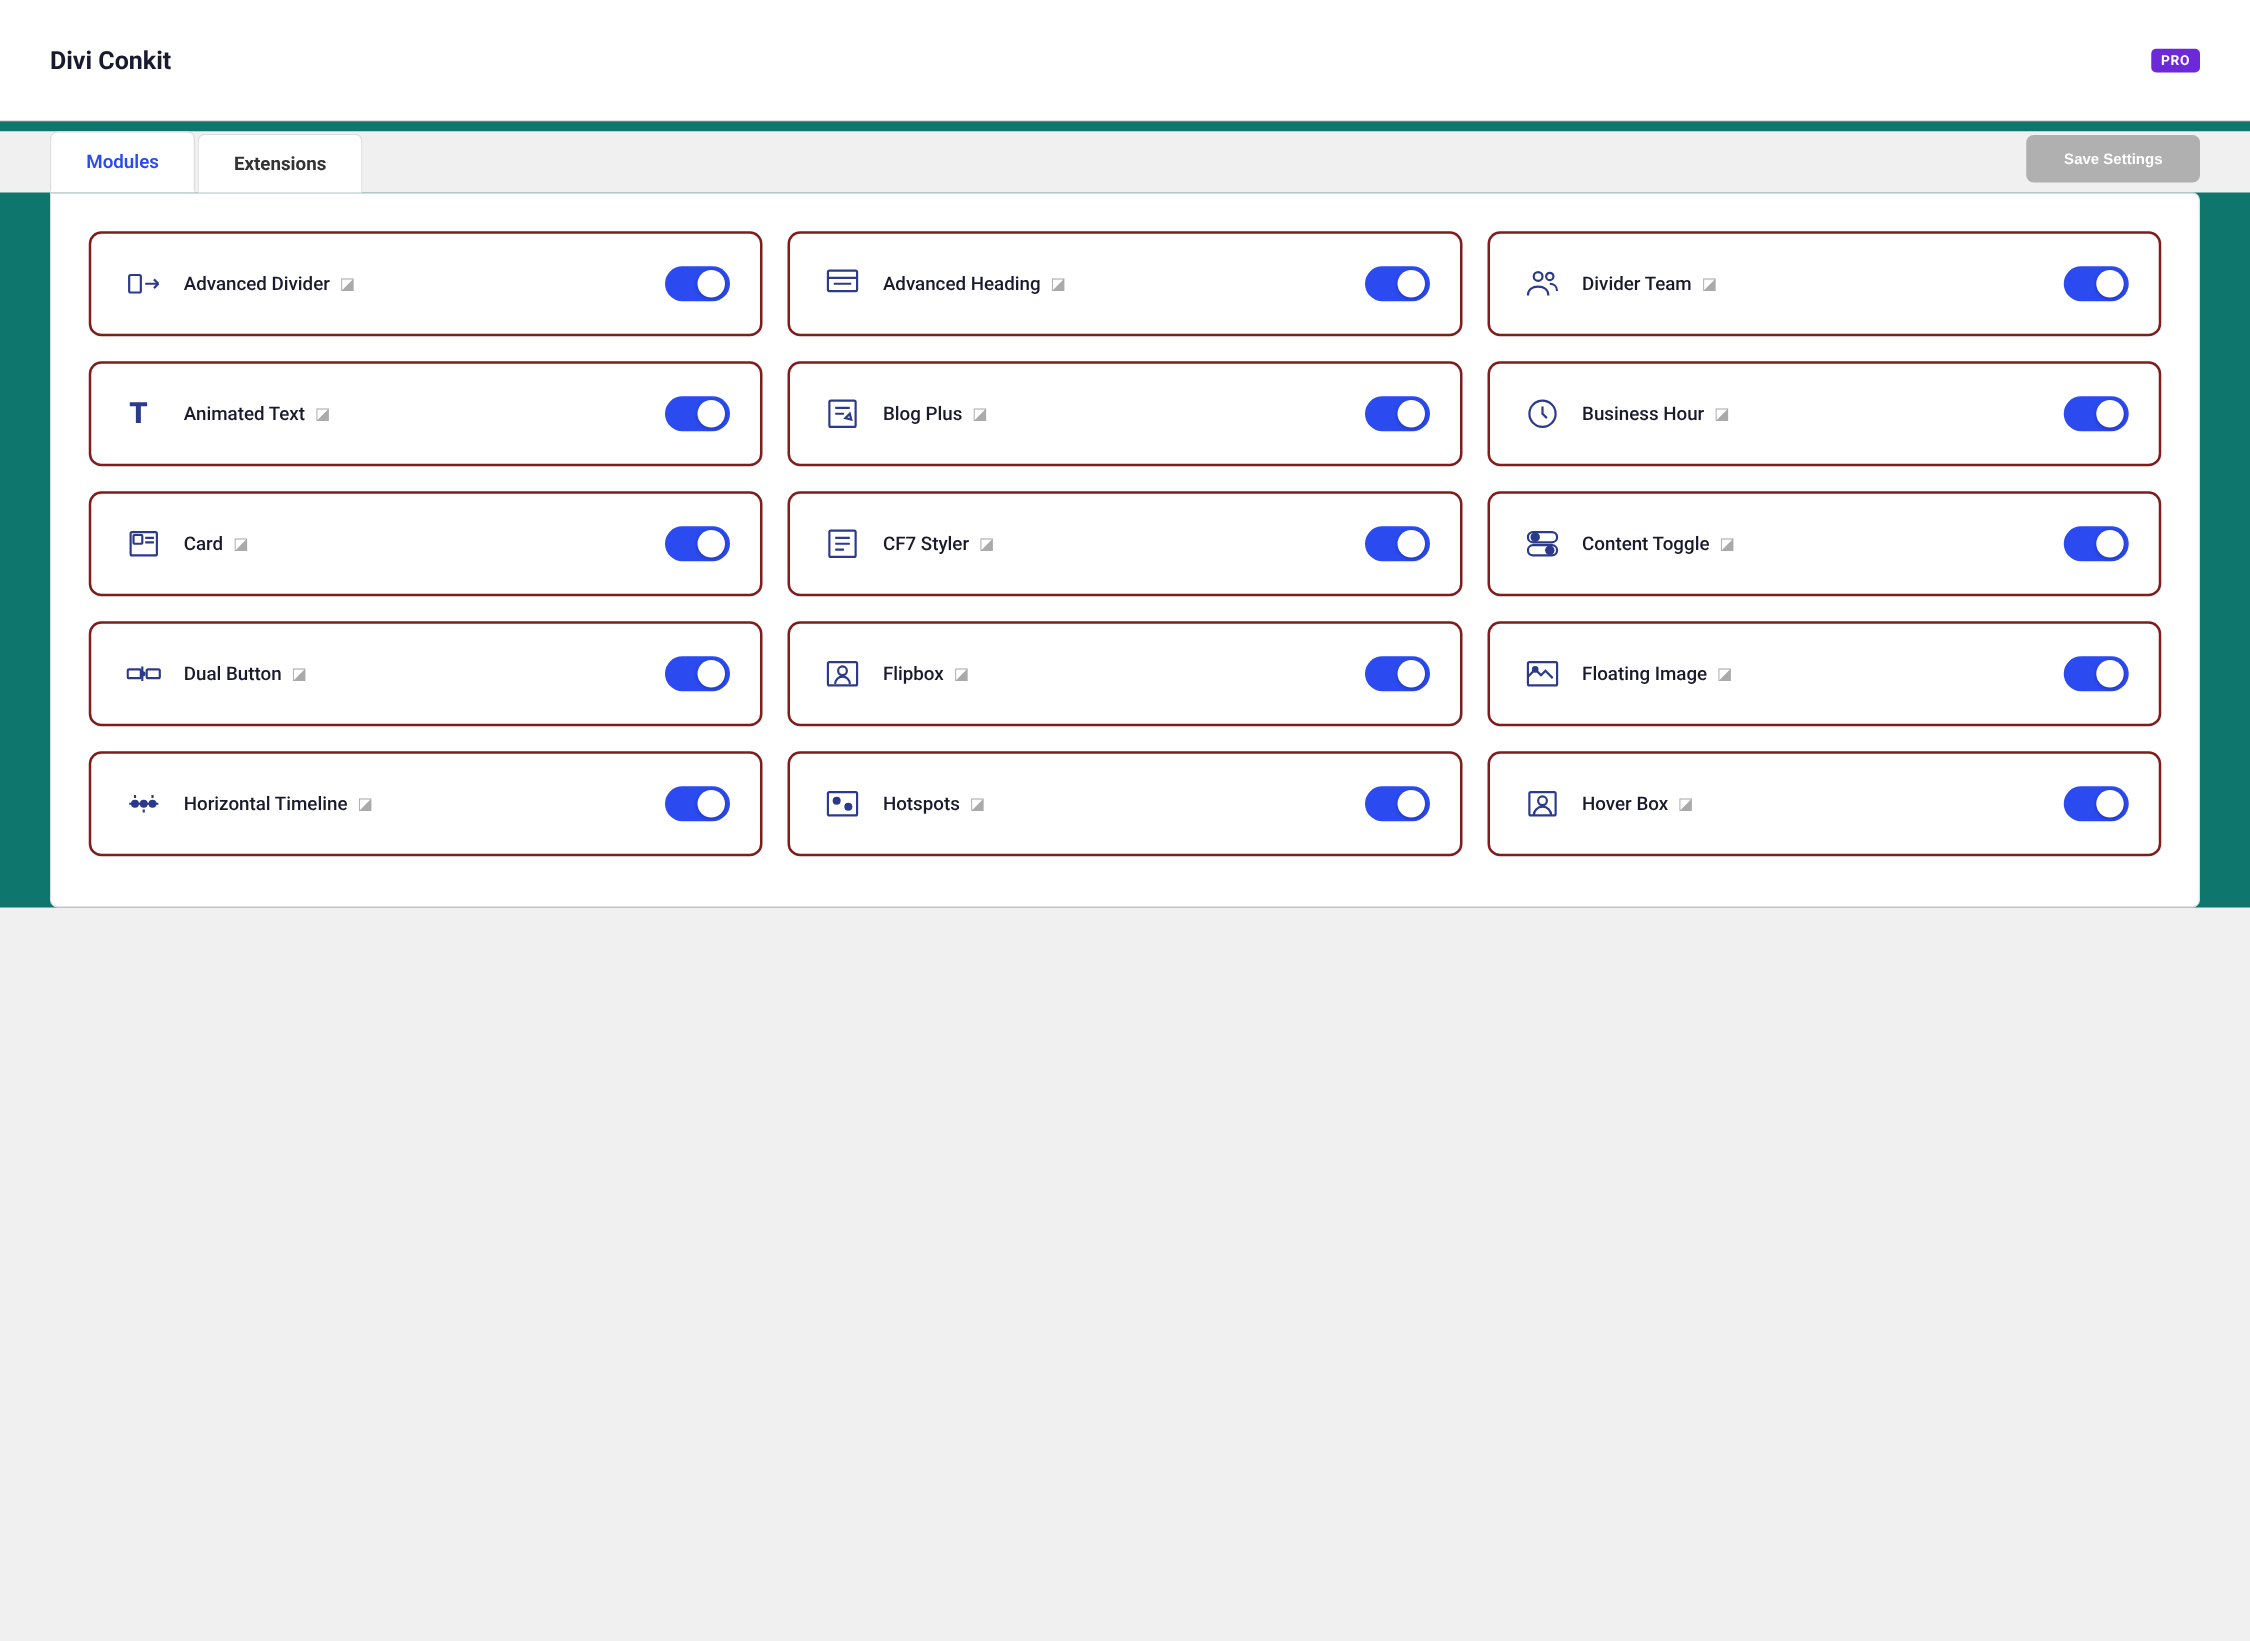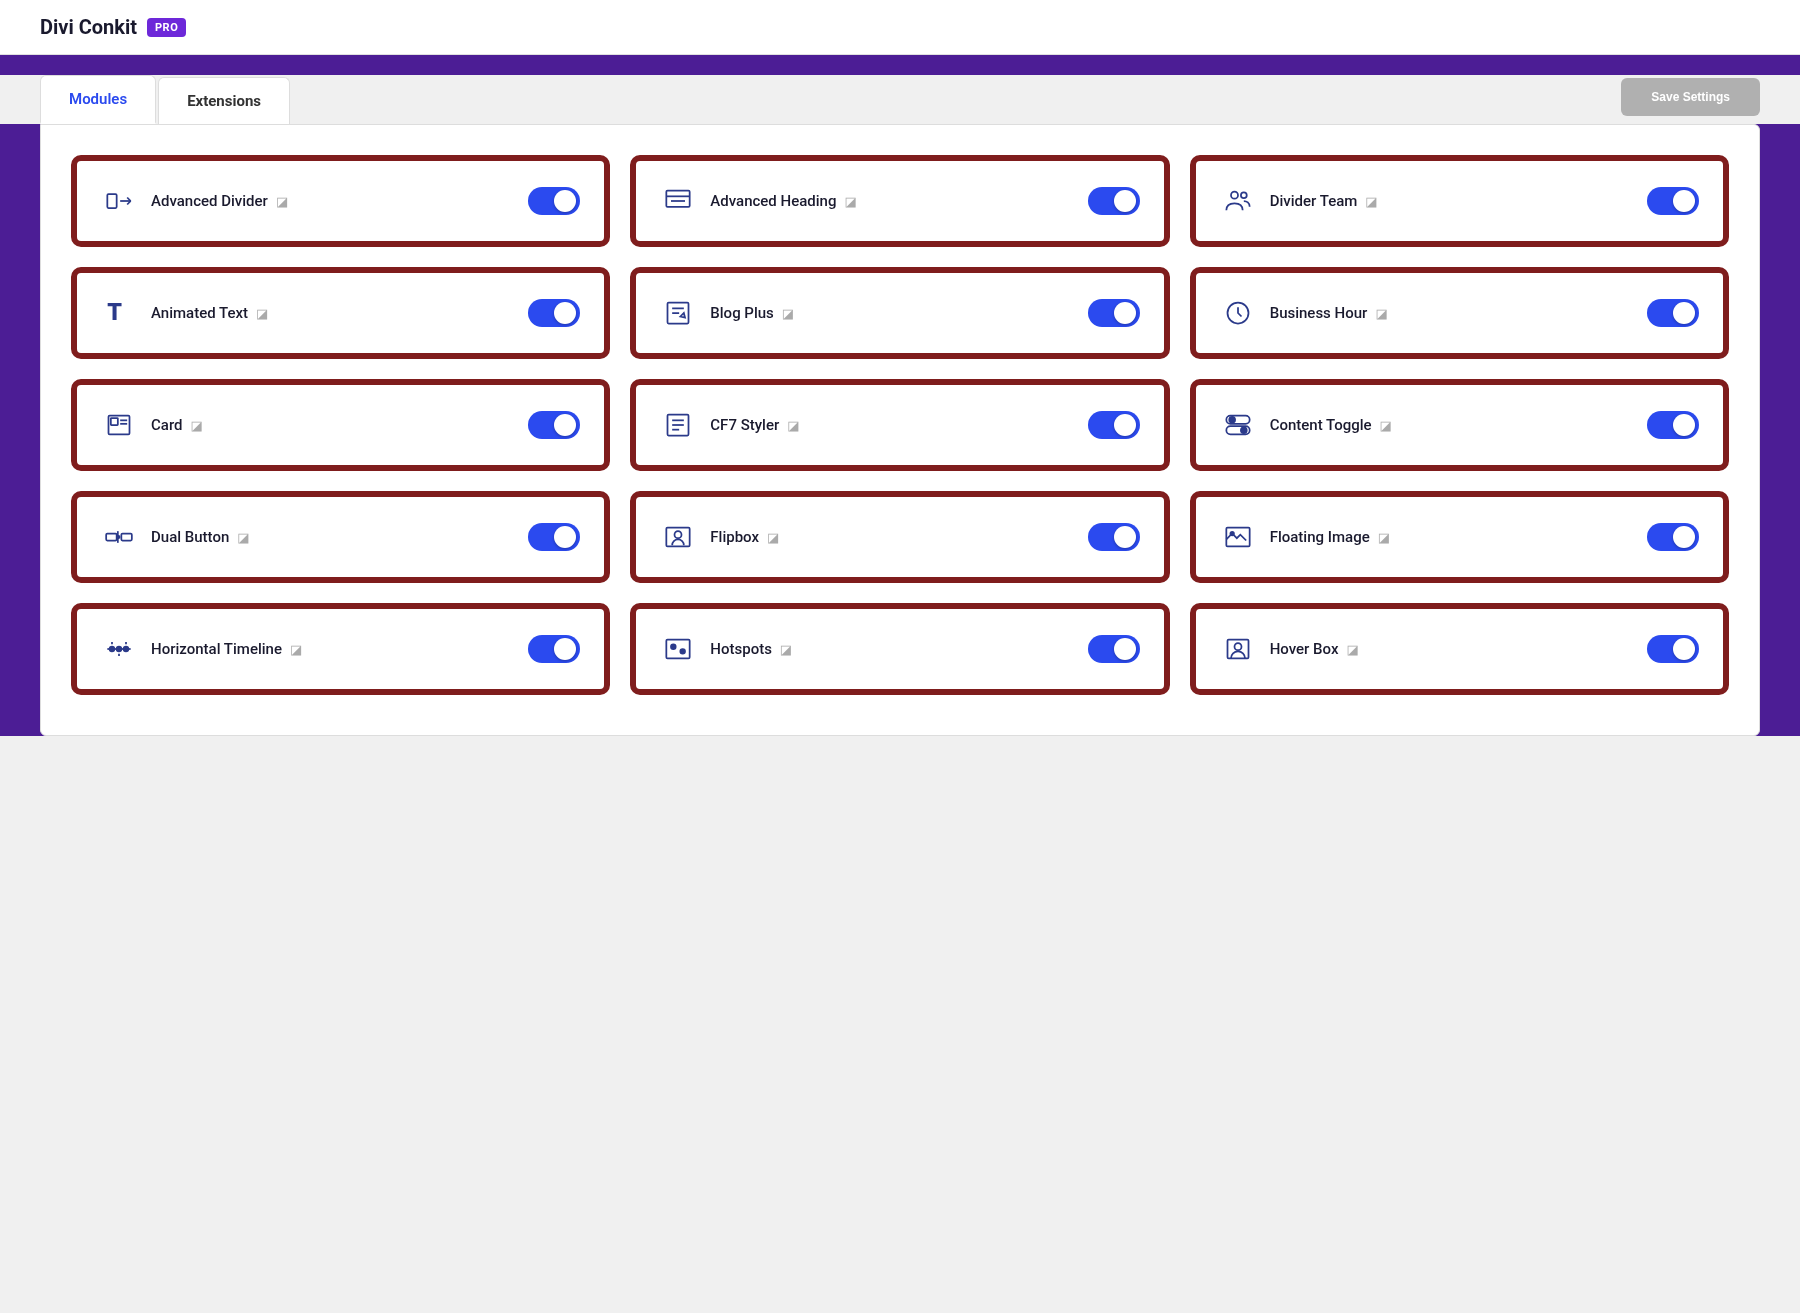--- a/index.html
+++ b/index.html
@@ -4,46 +4,47 @@
   <style>
     * { box-sizing: border-box; margin: 0; padding: 0; }
     body {
       font-family: -apple-system, BlinkMacSystemFont, 'Segoe UI', Roboto, sans-serif;
       background: #f0f0f0;
       min-height: 100vh;
     }
 
     .header {
       background: #fff;
-      padding: 15px 40px;
+      padding: 36px 40px;
       display: flex;
       align-items: center;
       border-bottom: 1px solid #e0e0e0;
+      justify-content: space-between;
     }
 
     .logo-text {
       font-size: 20px;
       font-weight: 700;
       color: #1a1a2e;
       margin-right: 10px;
     }
 
     .pro-badge {
       background: #6d28d9;
       color: #fff;
       font-size: 11px;
       font-weight: 700;
       padding: 3px 8px;
       border-radius: 4px;
       letter-spacing: 0.5px;
     }
 
     .tabs-wrapper {
-      background: #4c1d95;
-      padding-top: 20px;
+      background: #0f766e;
+      padding-top: 8px;
     }
 
     .tabs-header {
       background: #f0f0f0;
       display: flex;
       align-items: flex-end;
       justify-content: space-between;
       padding: 0 40px;
     }
 
@@ -96,21 +97,21 @@
     }
 
     .modules-grid {
       display: grid;
       grid-template-columns: repeat(3, 1fr);
       gap: 20px;
     }
 
     .module-card {
       background: #fff;
-      border: 6px solid #7f1d1d;
+      border: 2px solid #7f1d1d;
       border-radius: 10px;
       padding: 22px 24px;
       display: flex;
       align-items: center;
       justify-content: space-between;
     }
 
     .module-left {
       display: flex;
       align-items: center;

